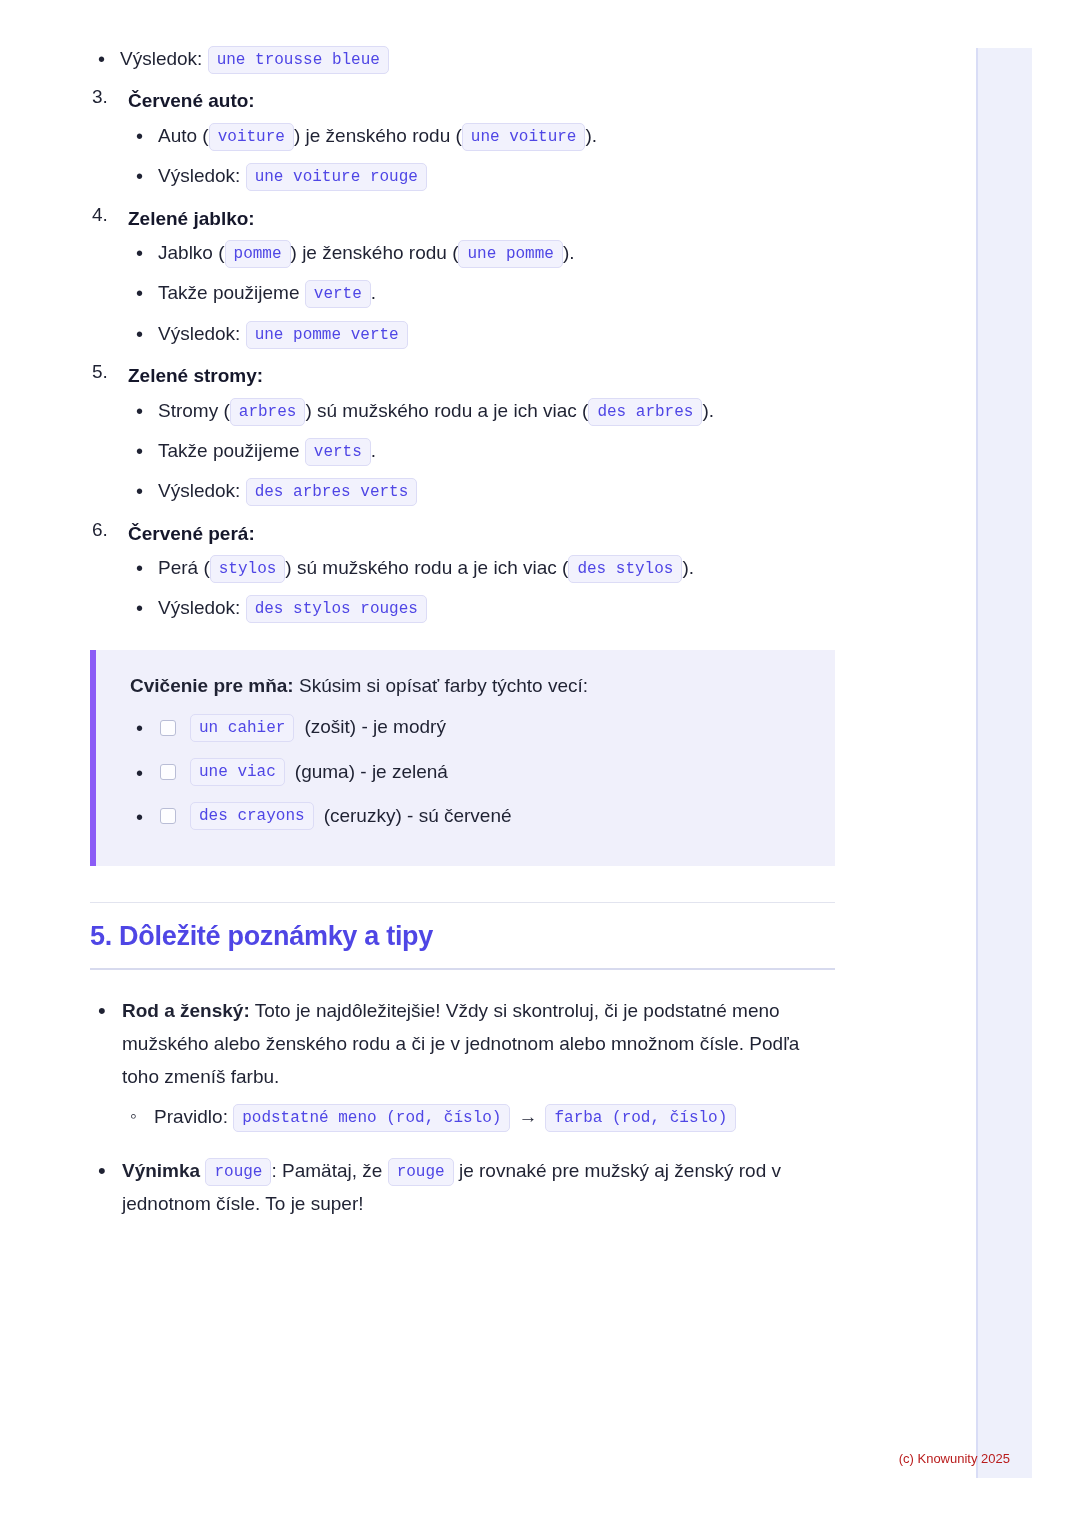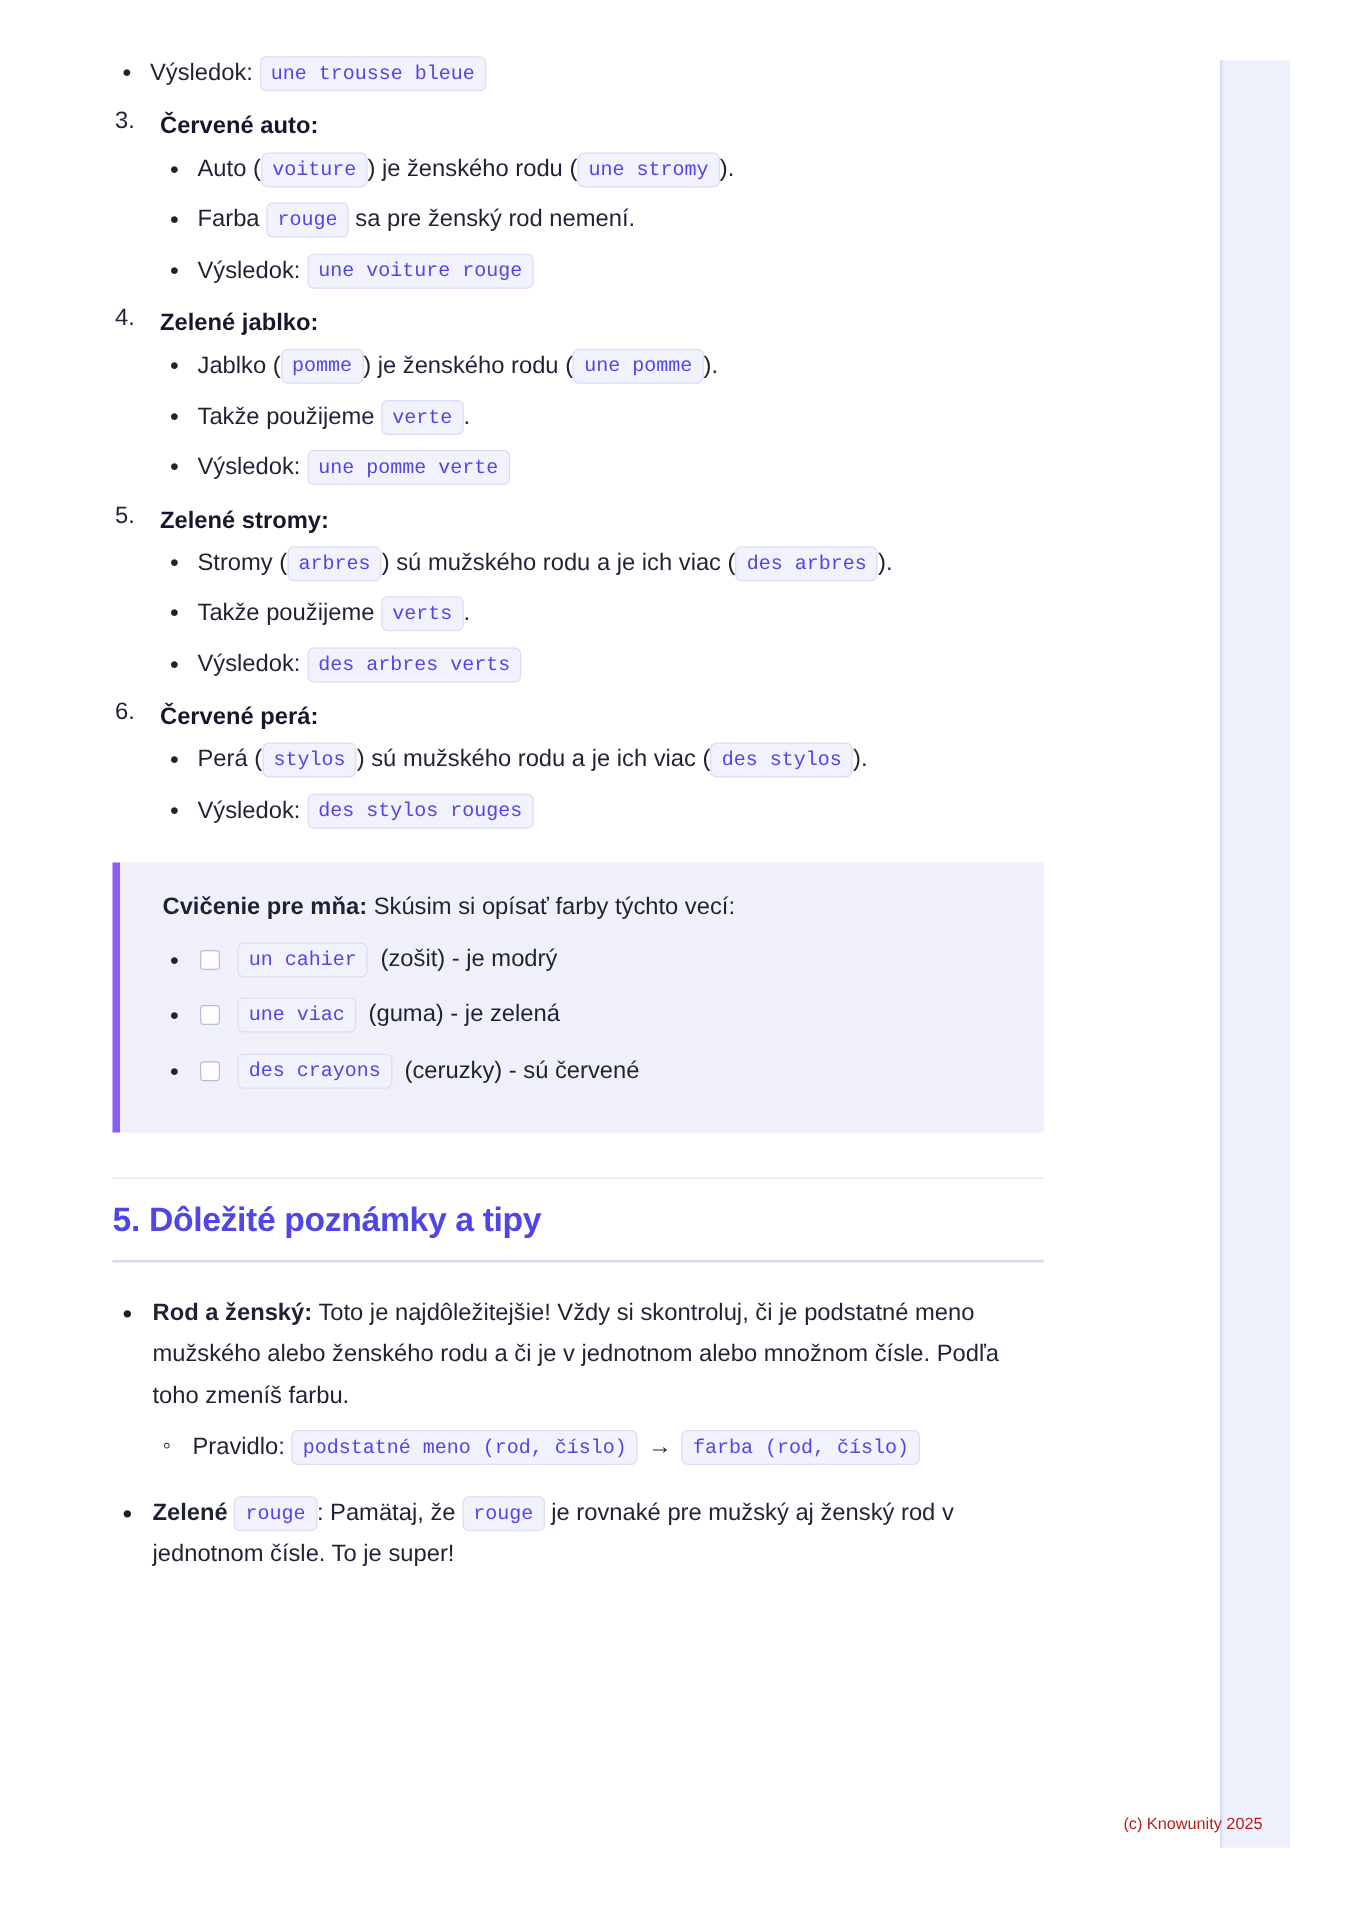--- a/index.html
+++ b/index.html
@@ -227,26 +227,21 @@
       </li>
     </ul>
 
     <ol class="num">
 
       <li>
         <span class="marker">3.</span>
         <div class="item-title">Červené auto:</div>
         <ul class="bul">
           <li>
-            <span>Auto (</span><code class="chip">voiture</code><span>) je ženského rodu (</span><code class="chip">une stromy</code><span>).</span>
-          </li>
-          <li>
-            <span>Farba</span>
-            <code class="chip">rouge</code>
-            <span>sa pre ženský rod nemení.</span>
+            <span>Auto (</span><code class="chip">voiture</code><span>) je ženského rodu (</span><code class="chip">une voiture</code><span>).</span>
           </li>
           <li>
             <span>Výsledok:</span>
             <code class="chip">une voiture rouge</code>
           </li>
         </ul>
       </li>
 
       <li>
         <span class="marker">4.</span>
@@ -334,21 +329,21 @@
         <span class="bold">Rod a ženský:</span>
         <span>Toto je najdôležitejšie! Vždy si skontroluj, či je podstatné meno mužského alebo ženského rodu a či je v jednotnom alebo množnom čísle. Podľa toho zmeníš farbu.</span>
         <ul class="sub">
           <li>
             <span>Pravidlo:</span>
             <code class="chip">podstatné meno (rod, číslo)</code><span class="arrow">→</span><code class="chip">farba (rod, číslo)</code>
           </li>
         </ul>
       </li>
       <li class="note">
-        <span class="bold">Zelené</span>
+        <span class="bold">Výnimka</span>
         <code class="chip">rouge</code><span>: Pamätaj, že</span>
         <code class="chip">rouge</code>
         <span>je rovnaké pre mužský aj ženský rod v jednotnom čísle. To je super!</span>
       </li>
     </ul>
 
   </div>
 
   <div class="watermark">(c) Knowunity 2025</div>
 

